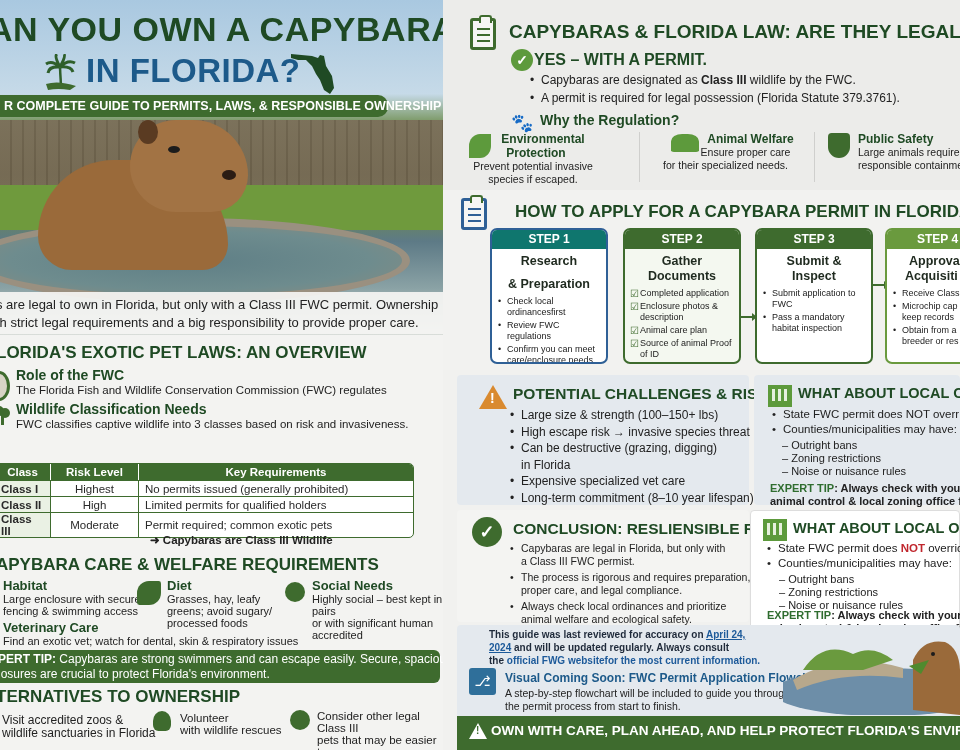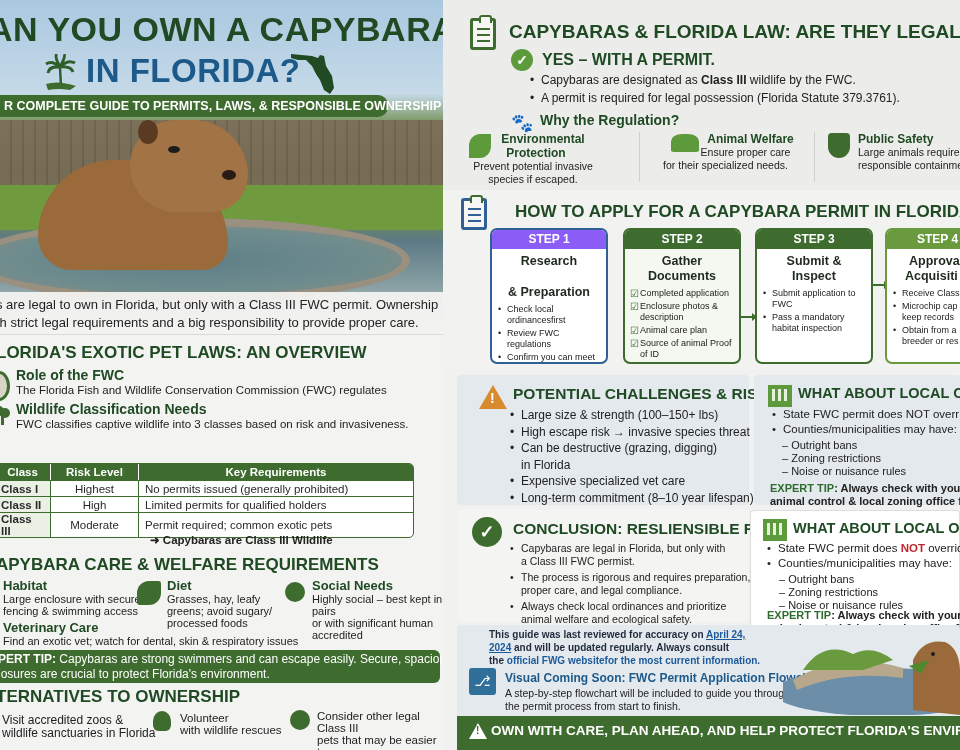--- a/index.html
+++ b/index.html
@@ -217,21 +217,21 @@
 
 <div id="right" data-name="right-panel">
   <div id="sec-legal" data-name="legal-section">
     <div class="clip-ic" style="left:27px;top:18px" data-name="clipboard-icon">
         <i style="top:7px"></i>
         <i style="top:13px"></i>
         <i style="top:19px"></i>
       </div>
     <div class="r-h1" style="position:absolute;left:66px;top:21px" data-name="section-title">CAPYBARAS &amp; FLORIDA LAW: ARE THEY LEGAL?</div>
     <span class="check-ic" style="left:68px;top:49px" data-name="check-circle-icon">✓</span>
-    <div class="h3" style="position:absolute;left:99px;top:51px;font-size:16px" data-name="legal-answer">YES – WITH A PERMIT.</div>
+    <div class="h3" style="position:absolute;left:91px;top:51px;font-size:16px" data-name="legal-answer">YES – WITH A PERMIT.</div>
     <ul class="bul" style="position:absolute;left:87px;top:71px" data-name="legal-bullets">
       <li data-name="bullet-item"><span data-name="bullet-text">Capybaras are designated as </span><b data-name="class-iii-bold">Class III</b><span data-name="bullet-text"> wildlife by the FWC.</span></li>
       <li data-name="bullet-item">A permit is required for legal possession (Florida Statute 379.3761).</li>
     </ul>
     <span style="position:absolute;left:68px;top:112px;font-size:18px;color:#1f3a1f" data-name="paw-icon">🐾</span>
     <div class="h3" style="position:absolute;left:97px;top:112px;font-size:14px" data-name="why-title">Why the Regulation?</div>
     <div class="why-col" style="left:20px;width:140px" data-name="reason-environmental">
       <span style="position:absolute;left:6px;top:2px;width:22px;height:24px;background:#5d9a3c;border-radius:50% 0 50% 0" data-name="plant-icon"></span>
       <div class="wt" style="padding-left:20px" data-name="reason-title">Environmental</div>
       <div class="wt" style="padding-left:6px" data-name="reason-title">Protection</div>
@@ -256,23 +256,23 @@
 
   <div id="sec-apply" data-name="apply-section">
     <div class="clip-ic" style="left:18px;top:8px;border-color:#2f6096" data-name="checklist-icon">
         <i style="top:7px;background:#2f6096"></i>
         <i style="top:13px;background:#2f6096"></i>
         <i style="top:19px;background:#2f6096"></i>
       </div>
     <div class="r-h1" style="position:absolute;left:72px;top:12px;font-size:17px" data-name="section-title">HOW TO APPLY FOR A CAPYBARA PERMIT IN FLORIDA</div>
 
     <div class="step" style="left:47px;border-color:#2f6096" data-name="step-card-1">
-      <div class="sh" style="background:#8b5cf6" data-name="step-label">STEP 1</div>
+      <div class="sh" style="background:#0f766e" data-name="step-label">STEP 1</div>
       <div class="st" data-name="step-title">Research</div>
-      <div class="st" style="margin-top:16px" data-name="step-title">&amp; Preparation</div>
+      <div class="st" style="margin-top:8px" data-name="step-title">&amp; Preparation</div>
       <ul data-name="step-list">
         <li data-name="step-item">Check local ordinancesfirst</li>
         <li data-name="step-item">Review FWC regulations</li>
         <li data-name="step-item">Confirm you can meet care/enclosure needs</li>
       </ul>
     </div>
     <div class="step" style="left:180px;background:#f4f8f0" data-name="step-card-2">
       <div class="sh" style="background:#3e6b2e" data-name="step-label">STEP 2</div>
       <div class="st" data-name="step-title">Gather</div>
       <div class="st" style="margin-top:0" data-name="step-title">Documents</div>

